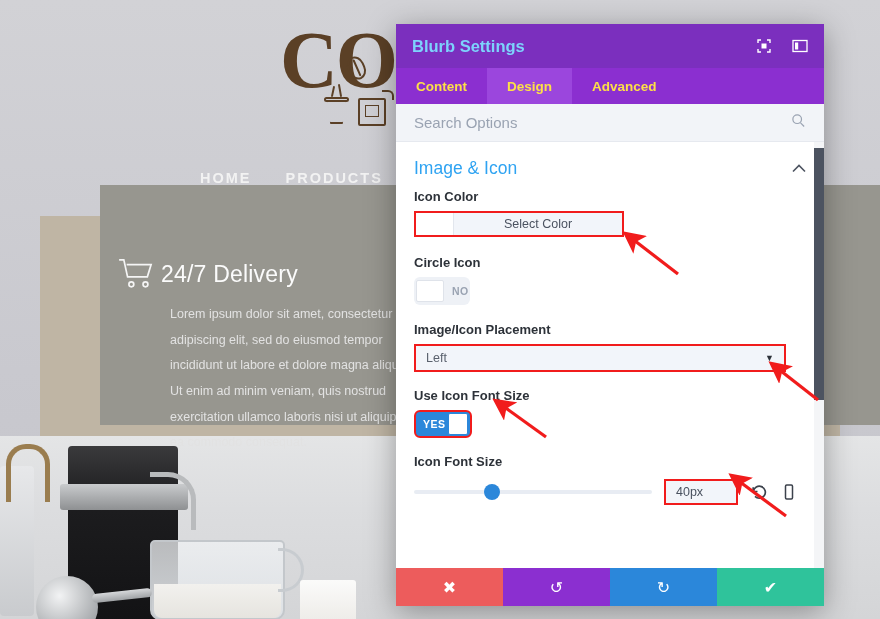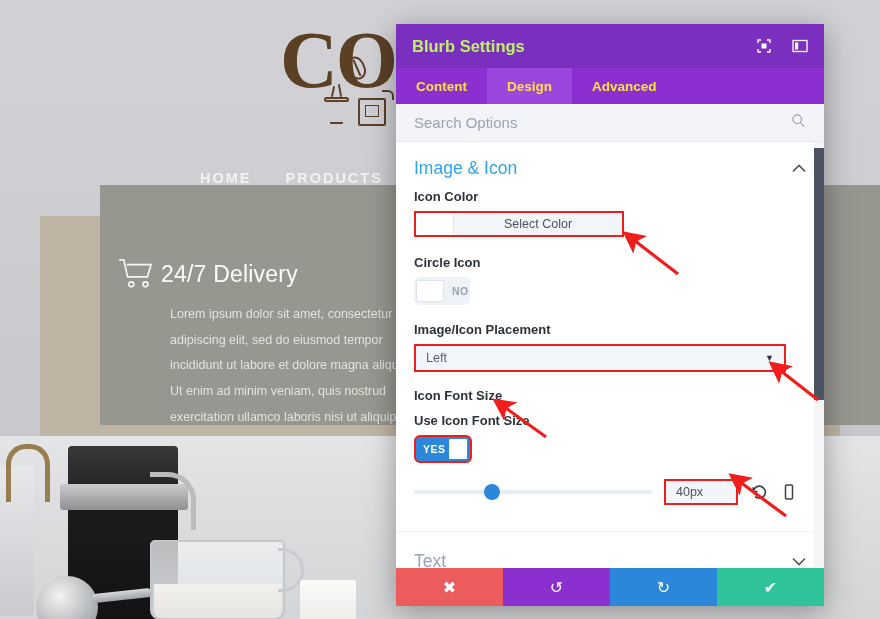--- a/index.html
+++ b/index.html
@@ -75,21 +75,21 @@
   .blurb-title { font-size: 23px; font-weight: 400; color: #fbfbfb; letter-spacing: .2px; }
   .blurb-body { margin-top: 12px; margin-left: 52px; font-size: 12.5px; line-height: 2.05;
                 color: #e2e2e2; width: 250px; }
 
   
   .modal { position: absolute; left: 396px; top: 24px; width: 428px; height: 582px;
            box-shadow: 0 6px 28px rgba(0,0,0,.34); display: flex; flex-direction: column;
            background: #fff; }
   .modal-header { height: 44px; background: #7b2fbe; display: flex; align-items: center;
                   padding: 0 16px; flex: 0 0 auto; }
-  .modal-title { color: #bef264; font-size: 16.5px; font-weight: bold; flex: 1; }
+  .modal-title { color: #7dd3fc; font-size: 16.5px; font-weight: bold; flex: 1; }
   .hdr-icons { display: flex; gap: 20px; align-items: center; }
   .hdr-ico { width: 16px; height: 16px; position: relative; cursor: pointer; }
 
   .tabs { height: 36px; background: #8b2fd0; display: flex; flex: 0 0 auto; }
   .tab { padding: 0 20px; display: flex; align-items: center; color: #fde047;
          font-size: 13.5px; font-weight: bold; cursor: pointer; }
   .tab.active { background: #9b46dd; }
 
   .search-row { height: 38px; background: #f2f4f8; border-bottom: 1px solid #e6e9ef;
       display: flex; align-items: center; padding: 0 18px; flex: 0 0 auto; }
@@ -273,57 +273,49 @@
       </div>
 
       <div class="field">
         <div class="field-label">Image/Icon Placement</div>
         <div class="select hl">
           <span>Left</span>
           <span class="caret">▼</span>
         </div>
       </div>
 
-      <div class="field" style="margin-bottom:10px;">
-        <div class="field-label">Icon Font Size</div>
-      </div>
-
       <div class="field">
         <div class="field-label">Use Icon Font Size</div>
         <div class="toggle on hl">
           <span class="tlabel">YES</span>
           <span class="knob"></span>
         </div>
+      </div>
+
+      <div class="field" style="margin-bottom:10px;">
+        <div class="field-label">Icon Font Size</div>
       </div>
       <div class="slider-row">
         <div class="slider">
           <div class="handle"></div>
         </div>
         <div class="size-input hl">40px</div>
         <span class="ico-btn">
           <svg viewBox="0 0 18 18" width="18" height="18" fill="none" stroke="#3c424c" stroke-width="1.7">
             <path d="M3.4 8.4A6 6 0 1 1 5 13.4"></path>
               <path d="M3.2 4.2v4.3h4.3"></path>
           </svg>
         </span>
         <span class="ico-btn">
           <svg viewBox="0 0 18 18" width="18" height="18" fill="none" stroke="#3c424c" stroke-width="1.5">
             <rect x="5.5" y="2" width="7" height="14" rx="1.2"></rect>
           </svg>
         </span>
       </div>
 
-      <div class="collapsed-row" style="margin-top:26px;">
-        <div class="sect-title collapsed">Text</div>
-        <span class="chev">
-          <svg viewBox="0 0 14 9" width="14" height="9" fill="none" stroke="#4c5360" stroke-width="1.6">
-              <path d="M1 1.5 7 7.5l6-6"></path>
-            </svg>
-        </span>
-      </div>
 
       <div class="scrollbar-track">
         <div class="scrollbar-thumb"></div>
       </div>
     </div>
 
     <div class="footer">
       <div class="fbtn cancel">✖</div>
       <div class="fbtn undo">↺</div>
       <div class="fbtn redo">↻</div>

